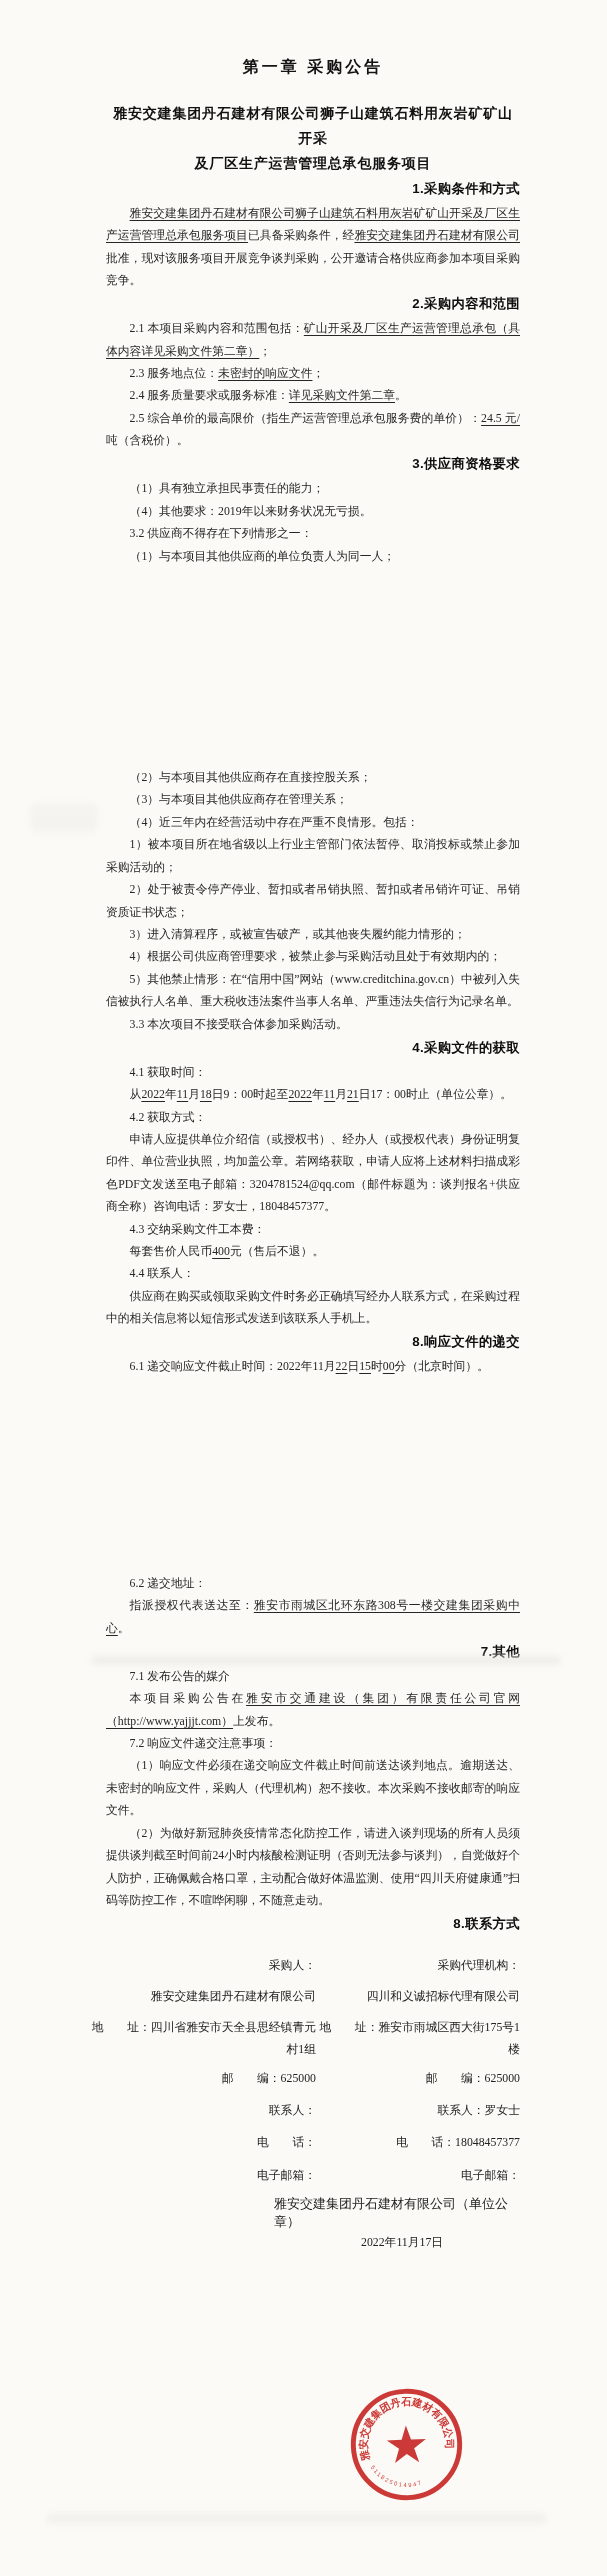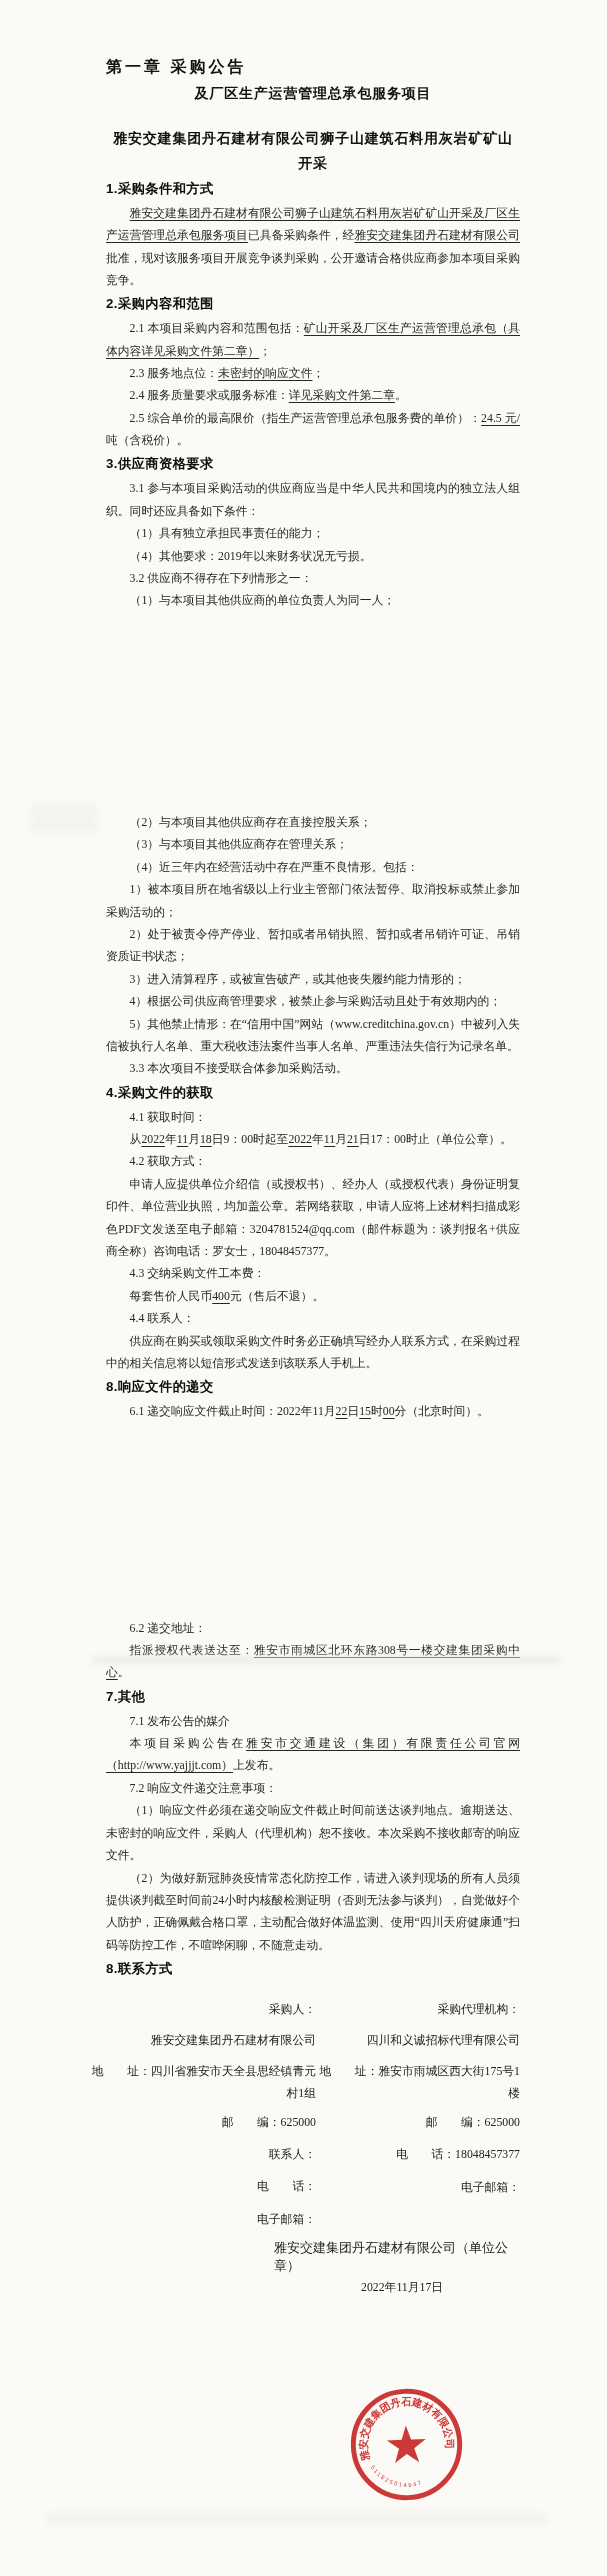--- a/index.html
+++ b/index.html
@@ -4,31 +4,31 @@
 <title>采购公告</title>
 <style>
   html,body { margin:0; padding:0; background:#ffffff; }
   .sheet {
     position:relative; width:607px; height:2576px;
     background:#fbfaf7; overflow:hidden; color:#242424;
     font-family:"Liberation Serif","DejaVu Serif",serif;
   }
   .content { position:absolute; left:106px; top:52px; width:414px; }
   .chapter {
-    font-family:"Liberation Sans","DejaVu Sans",sans-serif;
+    text-align:center; font-family:"Liberation Sans","DejaVu Sans",sans-serif;
     font-weight:700; font-size:16px; line-height:29px; letter-spacing:3px; color:#131313;
   }
   .subtitle {
     text-align:center; font-family:"Liberation Sans","DejaVu Sans",sans-serif;
     font-weight:700; font-size:14px; line-height:25px; letter-spacing:0.8px; color:#121212;
   }
   .subtitle.first { margin-top:20px; }
   .sec-h {
     font-family:"Liberation Sans","DejaVu Sans",sans-serif; font-weight:700;
-    font-size:13.3px; line-height:23.5px; margin:0.8px 0 1.5px; letter-spacing:0.4px; color:#0e0e0e;
+    font-size:13.3px; line-height:23.5px; margin:0.8px 0 1.5px; letter-spacing:0.4px; color:#0e0e0e;text-align:right;
   }
   .para { margin:0; text-indent:2em; text-align:justify; font-size:11.8px; line-height:22.4px; color:#262626; }
   .u { text-decoration:underline; text-underline-offset:3px; text-decoration-thickness:0.9px; }
   .contact { display:flex; margin:18px 0 0 -18px; font-size:11.8px; line-height:22px; color:#222;text-align:right; }
   .ccol-l { width:228px; }
   .ccol-r { flex:1; }
   .crow-role,.crow-name { height:31px; }
   .crow-addr { height:51px; }
   .crow-addr .l2 { padding-left:58px; }
   .crow-zip,.crow-person { height:32px; }
@@ -41,33 +41,32 @@
   .a2 { left:46px;  top:2513px; width:501px; height:10.6px; background:#edebe6; opacity:.6; }
   .a3 { left:30px;  top:803px; width:68px;  height:30px; background:#f1efea; opacity:.6; }
 </style>
 </head>
 <body>
 
 <div class="sheet">
 
   <div class="content">
     <div class="chapter">第一章 采购公告</div>
+    <div class="subtitle first">雅安交建集团丹石建材有限公司狮子山建筑石料用灰岩矿矿山开采</div>
     <div class="subtitle">及厂区生产运营管理总承包服务项目</div>
-    <div class="subtitle first">雅安交建集团丹石建材有限公司狮子山建筑石料用灰岩矿矿山开采</div>
 
     <div>
         <div class="sec-h">1.采购条件和方式</div>
         <p class="para"><span class="u">雅安交建集团丹石建材有限公司狮子山建筑石料用灰岩矿矿山开采及厂区生产运营管理总承包服务项目</span><span>已具备采购条件，经</span><span class="u">雅安交建集团丹石建材有限公司</span><span>批准，现对该服务项目开展竞争谈判采购，公开邀请合格供应商参加本项目采购竞争。</span></p>
         <div class="sec-h">2.采购内容和范围</div>
         <p class="para"><span>2.1 本项目采购内容和范围包括：</span><span class="u">矿山开采及厂区生产运营管理总承包（具体内容详见采购文件第二章）</span><span>；</span></p>
         <p class="para"><span>2.3 服务地点位：</span><span class="u">未密封的响应文件</span><span>；</span></p>
         <p class="para"><span>2.4 服务质量要求或服务标准：</span><span class="u">详见采购文件第二章</span><span>。</span></p>
         <p class="para"><span>2.5 综合单价的最高限价（指生产运营管理总承包服务费的单价）：</span><span class="u">24.5 元/</span><span>吨（含税价）。</span></p>
         <div class="sec-h">3.供应商资格要求</div>
-        <p class="para"><span>3.1 参与本项目采购活动的供应商应当是中华人民共和国境内的独立法人组织。同时还应具备如下条件：</span></p>
         <p class="para"><span>（1）具有独立承担民事责任的能力；</span></p>
         <p class="para"><span>（4）其他要求：2019年以来财务状况无亏损。</span></p>
         <p class="para"><span>3.2 供应商不得存在下列情形之一：</span></p>
         <p class="para"><span>（1）与本项目其他供应商的单位负责人为同一人；</span></p>
         <div style="height: 199px;"></div>
         <p class="para"><span>（2）与本项目其他供应商存在直接控股关系；</span></p>
         <p class="para"><span>（3）与本项目其他供应商存在管理关系；</span></p>
         <p class="para"><span>（4）近三年内在经营活动中存在严重不良情形。包括：</span></p>
         <p class="para"><span>1）被本项目所在地省级以上行业主管部门依法暂停、取消投标或禁止参加采购活动的；</span></p>
         <p class="para"><span>2）处于被责令停产停业、暂扣或者吊销执照、暂扣或者吊销许可证、吊销资质证书状态；</span></p>
@@ -112,20 +111,21 @@
         <div class="crow-email"><span>电子邮箱：</span><span></span></div>
       </div>
       <div class="ccol-r">
         <div class="crow-role">采购代理机构：</div>
         <div class="crow-name">四川和义诚招标代理有限公司</div>
         <div class="crow-addr">
           <div><span>地　　址：</span><span>雅安市雨城区西大街175号1楼</span></div>
           <div class="l2"></div>
         </div>
         <div class="crow-zip"><span>邮　　编：</span><span>625000</span></div>
+        <div class="crow-person"><span>联系人：</span><span>罗女士</span></div>
         <div class="crow-tel"><span>电　　话：</span><span>18048457377</span></div>
         <div class="crow-email"><span>电子邮箱：</span><span></span></div>
       </div>
     </div>
 
     <div class="sig-company">雅安交建集团丹石建材有限公司（单位公章）</div>
     <div class="sig-date">2022年11月17日</div>
   </div>
 
   <svg class="seal" width="117" height="117" viewBox="0 0 154 154" aria-hidden="true">

